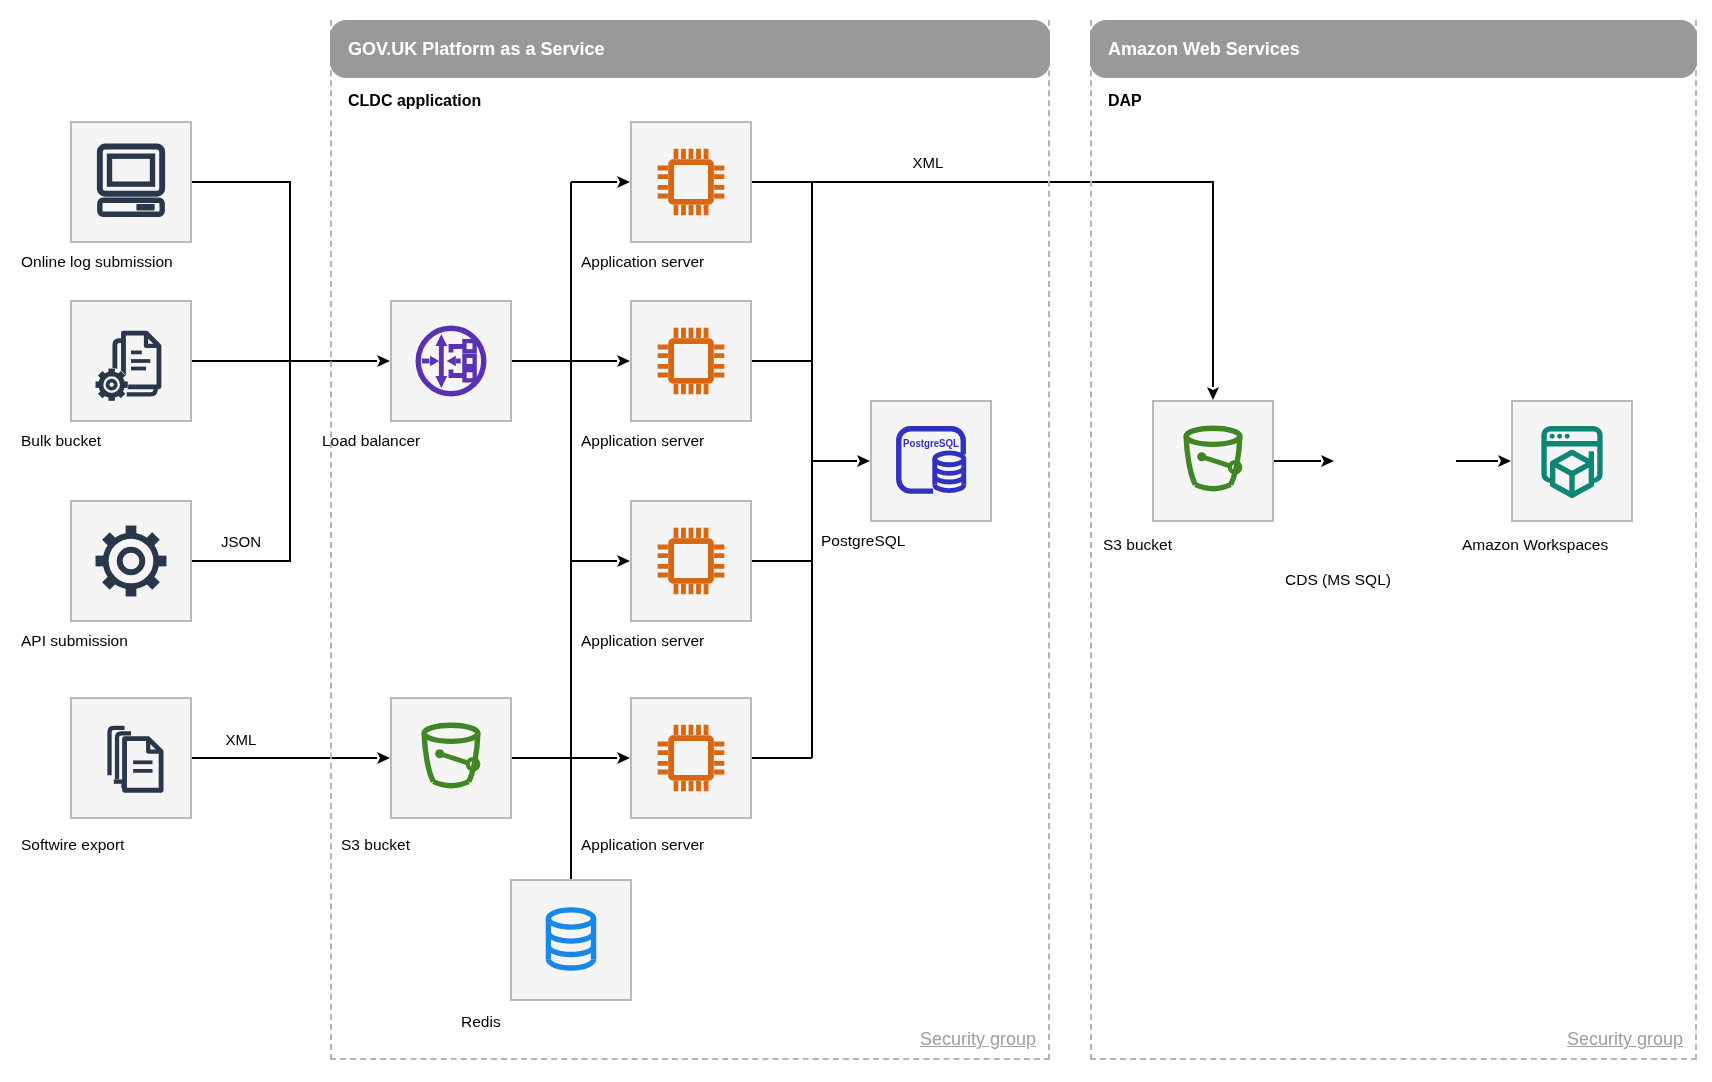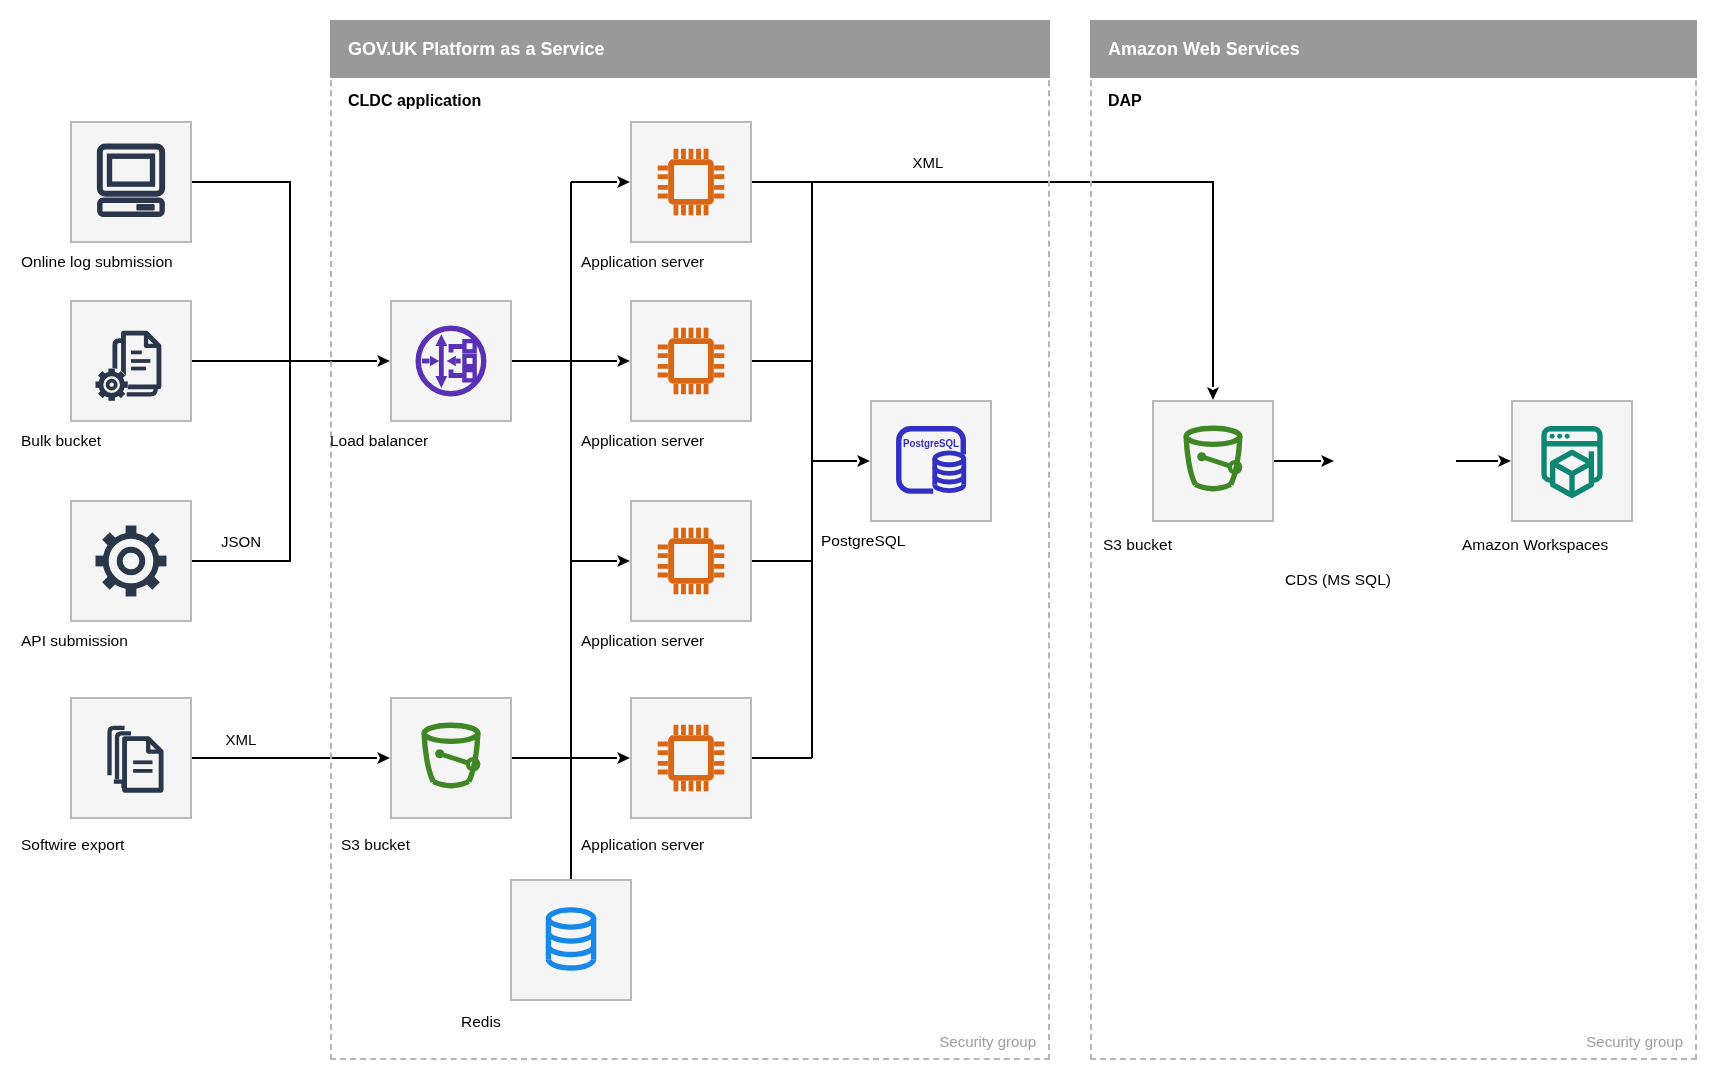--- a/index.html
+++ b/index.html
@@ -7,27 +7,27 @@
     position:relative;width:1712px;height:1082px;background:#ffffff;
     font-family:"Liberation Sans", sans-serif;overflow:hidden;
   }
   #wires{position:absolute;left:0;top:0;z-index:0;}
   .container{
     position:absolute;top:20px;height:1040px;box-sizing:border-box;
     border:2px dashed #b5b5b5;border-top:none;z-index:1;background:transparent;
   }
   .container-header{
     position:absolute;left:-2px;top:0;right:-2px;height:58px;background:#999999;
-    color:#ffffff;font-size:18px;font-weight:bold;line-height:58px;padding-left:18px;
+    color:#ffffff;font-size:18px;font-weight:bold;line-height:58px;padding-left:18px;border-radius:16px;
   }
   .container-sublabel{
     position:absolute;left:16px;top:72px;font-size:16px;font-weight:bold;color:#000000;
   }
   .container-footer{
-    position:absolute;right:12px;bottom:8px;font-size:15px;color:#9e9e9e;
+    position:absolute;right:12px;bottom:8px;font-size:18px;color:#9e9e9e;text-decoration:underline;
   }
   .node{
     position:absolute;width:122px;height:122px;box-sizing:border-box;
     background:#f5f5f5;border:2px solid #b9b9b9;z-index:2;
     display:flex;align-items:center;justify-content:center;
   }
   .node svg{width:86px;height:86px;display:block;}
   .node-label{
     position:absolute;width:220px;text-align:left;font-size:15.5px;color:#000000;
     line-height:18px;z-index:2;
@@ -177,21 +177,21 @@
         <polygon points="29,40 20.5,35.2 20.5,44.8"></polygon>
         <polygon points="36,40 44.5,35.2 44.5,44.8"></polygon>
       </g>
       <g fill="none" stroke="#5A30B5" stroke-width="4">
         <rect x="52.5" y="21.5" width="9.5" height="9.5"></rect>
         <rect x="52.5" y="35.2" width="9.5" height="9.5"></rect>
         <rect x="52.5" y="48.5" width="9.5" height="9.5"></rect>
       </g>
     </svg>
   </div>
-  <div class="node-label" style="left:330px;top:432px;">Load balancer</div>
+  <div class="node-label" style="left:322px;top:432px;">Load balancer</div>
 
   <div class="node" style="left:390px;top:697px;">
     <svg viewBox="0 0 80 80">
       <g fill="none" stroke="#3F8624" stroke-width="5">
         <ellipse cx="40" cy="17" rx="25" ry="7.5"></ellipse>
         <path d="M15 17 C15.5 33 18.5 52 23.5 62"></path>
         <path d="M65 17 C64.5 33 61.5 52 56.5 62"></path>
         <path d="M23.5 62 Q40 69.5 56.5 62"></path>
       </g>
       <circle cx="29.5" cy="36" r="4.2" fill="#3F8624"></circle>

